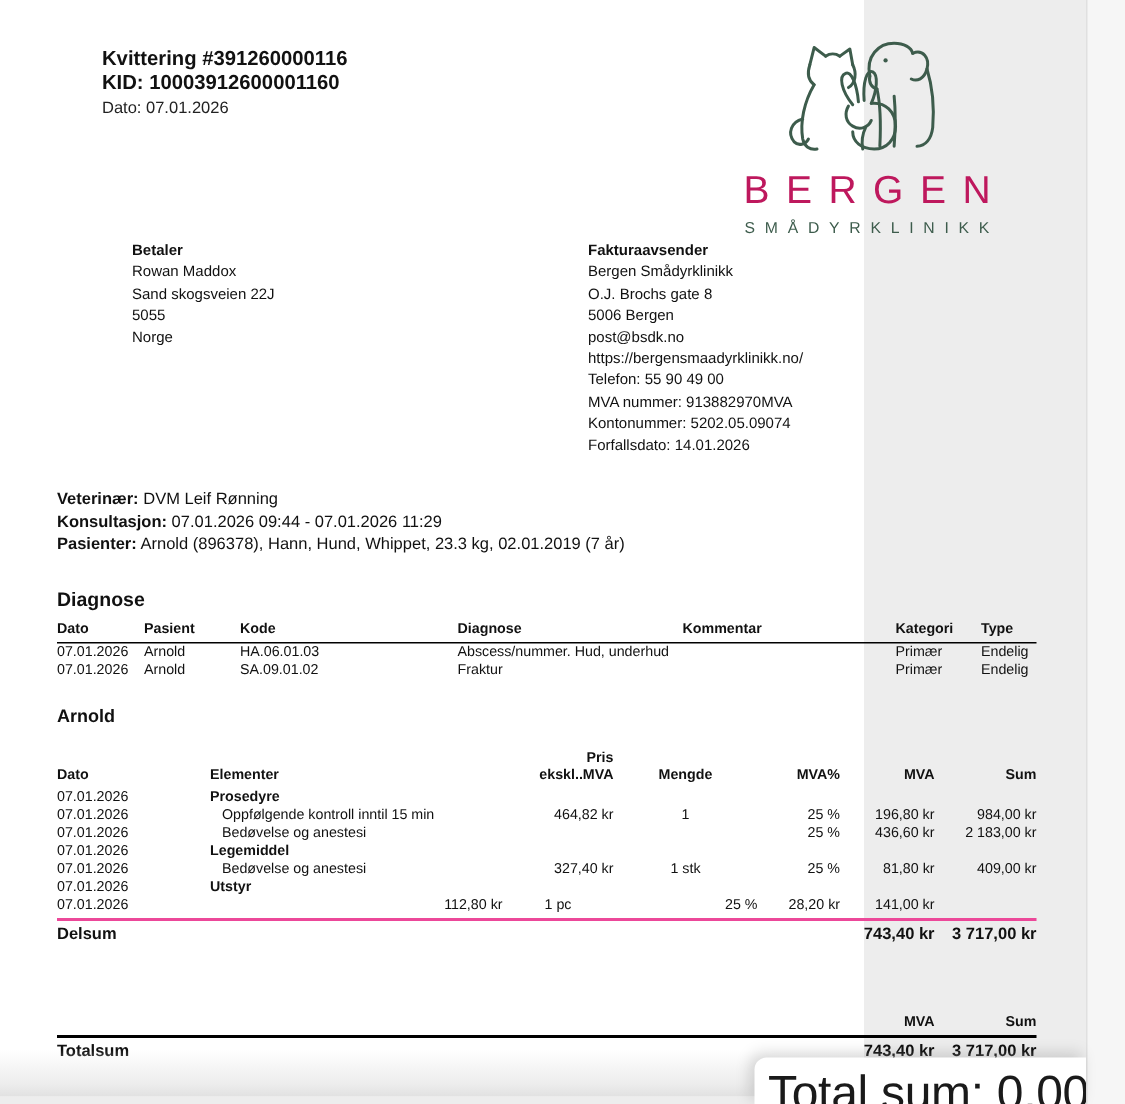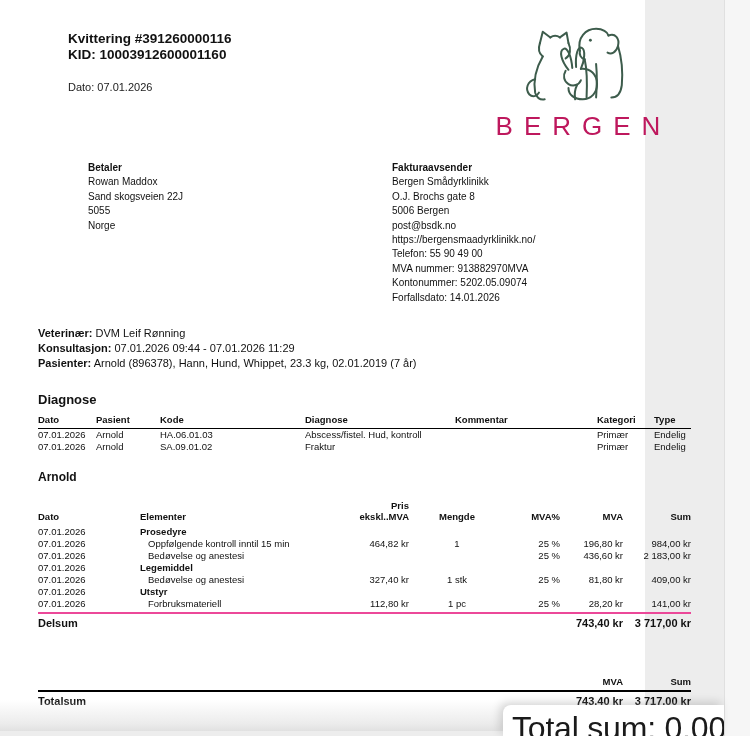--- a/index.html
+++ b/index.html
@@ -9,32 +9,32 @@
     color: #111;
     background: #ededed;
     overflow: hidden;
   }
   .app { position: relative; width: 750px; height: 736px; background: #ededed; }
   .side-strip {
     position: absolute; right: 0; top: 0; width: 26px; height: 736px;
     background: #f6f6f6; border-left: 1px solid #e0e0e0;
   }
   .page {
-    position: absolute; left: 0; top: 0; width: 645px; height: 731px;
+    position: absolute; left: 0; top: 0; width: 576px; height: 731px;
     background: #ffffff;
   }
   .page-fade {
     position: absolute; left: 0; top: 700px; width: 723px; height: 31px;
     background: linear-gradient(to bottom, rgba(255,255,255,0) 0%, #ececec 75%, #e1e1e1 100%);
   }
 
   
   .doc-header { position: absolute; left: 68px; top: 31px; }
   .h-bold { font-size: 13.5px; font-weight: bold; line-height: 16.2px; }
-  .h-date { font-size: 11px; margin-top: 18px; color: #222; }
+  .h-date { font-size: 11px; margin-top: 3px; color: #222; }
 
   
   .logo { position: absolute; left: 478px; top: 26px; width: 200px; text-align: center; }
   .logo svg { display: block; margin: 0 auto; }
   .logo-word { font-size: 26px; letter-spacing: 11px; text-indent: 11px; margin-top: 5px; color: #be185d; }
   .logo-sub  { font-size: 10.5px; letter-spacing: 6.5px; text-indent: 6.5px; margin-top: 4px; color: #3d5c4c; }
 
   
   .addr { position: absolute; top: 161px; font-size: 10px; line-height: 14.4px; }
   .payer  { left: 88px;  width: 260px; }
@@ -116,20 +116,21 @@
         <path d="M28,32 C21,44 18,58 20,70 C21,75 25,78 30,77"></path>
         <path d="M20,56 C12,58 9,66 14,72 C17,75 22,74 24,70"></path>
 
         <path d="M55,46 C47,36 45,26 50,24 C54,22 58,32 59,44"></path>
         <path d="M63,43 C62,30 65,21 69,23 C73,25 72,36 68,45"></path>
         <path d="M52,47 C49,52 50,58 55,61 C60,64 66,62 68,57"></path>
         <path d="M68,45 C78,44 85,51 85,61 C85,70 79,77 70,77 C61,77 55,72 55,65"></path>
         <path d="M62,77 C61,71 62,66 64,62"></path>
       </svg>
       <div class="logo-word">BERGEN</div>
+      <div class="logo-sub">SMÅDYRKLINIKK</div>
     </div>
 
     <div class="addr payer">
       <div class="b">Betaler</div>
       <div>Rowan Maddox</div>
       <div>Sand skogsveien 22J</div>
       <div>5055</div>
       <div>Norge</div>
     </div>
 
@@ -160,21 +161,21 @@
         <div>Kode</div>
         <div>Diagnose</div>
         <div>Kommentar</div>
         <div>Kategori</div>
         <div>Type</div>
       </div>
       <div class="diag-grid diag-row">
         <div>07.01.2026</div>
         <div>Arnold</div>
         <div>HA.06.01.03</div>
-        <div>Abscess/fistel. Hud, kontroll</div>
+        <div>Abscess/nummer. Hud, underhud</div>
         <div></div>
         <div>Primær</div>
         <div>Endelig</div>
       </div>
       <div class="diag-grid diag-row">
         <div>07.01.2026</div>
         <div>Arnold</div>
         <div>SA.09.01.02</div>
         <div>Fraktur</div>
         <div></div>
@@ -249,21 +250,20 @@
           <div>07.01.2026</div>
           <div class="grp">Utstyr</div>
           <div class="c-r"></div>
           <div class="c-c"></div>
           <div class="c-r"></div>
           <div class="c-r"></div>
           <div class="c-r"></div>
         </div>
         <div class="items-grid item-row">
           <div>07.01.2026</div>
-          <div class="itm">Forbruksmateriell</div>
           <div class="c-r">112,80 kr</div>
           <div class="c-c">1 pc</div>
           <div class="c-r">25 %</div>
           <div class="c-r">28,20 kr</div>
           <div class="c-r">141,00 kr</div>
         </div>
       </div>
 
       <div class="items-grid subtotal">
         <div>Delsum</div>

